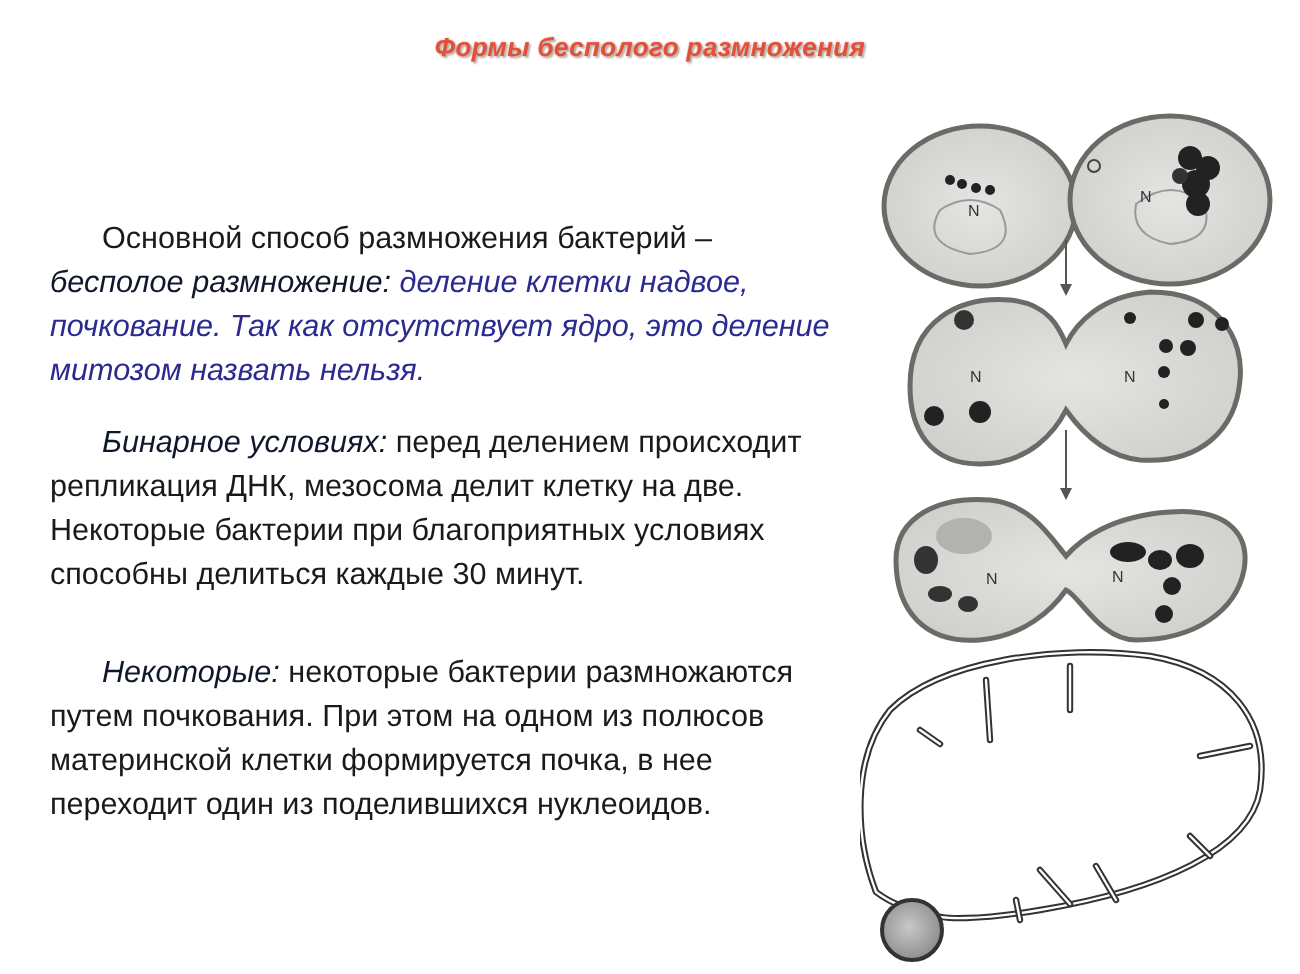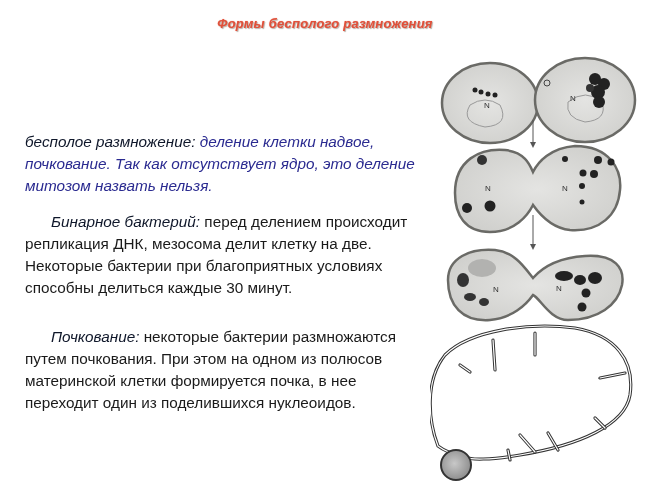--- a/index.html
+++ b/index.html
@@ -25,30 +25,30 @@
     .red { color: #0f172a; font-style: italic; }
     .blue { color: #2a2a90; font-style: italic; }
     .fig { position: absolute; left: 430px; top: 50px; }
   </style>
 </head>
 <body>
 
 <div class="title">Формы бесполого размножения</div>
 
 <div class="text-block p1">
-  <span class="indent"></span><br>
+  <span class="indent"></span><span>Основной способ размножения бактерий –</span><br>
   <span class="red">бесполое размножение:</span><span class="blue"> деление клетки надвое, почкование. Так как отсутствует ядро, это деление митозом назвать нельзя.</span>
 </div>
 
 <div class="text-block p2">
-  <span class="indent"></span><span class="red">Бинарное бактерий:</span><span> перед делением происходит репликация ДНК, мезосома делит клетку на две. Некоторые бактерии при благоприятных условиях способны делиться каждые 30 минут.</span>
+  <span class="indent"></span><span class="red">Бинарное условиях:</span><span> перед делением происходит репликация ДНК, мезосома делит клетку на две. Некоторые бактерии при благоприятных условиях способны делиться каждые 30 минут.</span>
 </div>
 
 <div class="text-block p3">
-  <span class="indent"></span><span class="red">Почкование:</span><span> некоторые бактерии размножаются путем почкования. При этом на одном из полюсов материнской клетки формируется почка, в нее переходит один из поделившихся нуклеоидов.</span>
+  <span class="indent"></span><span class="red">Некоторые:</span><span> некоторые бактерии размножаются путем почкования. При этом на одном из полюсов материнской клетки формируется почка, в нее переходит один из поделившихся нуклеоидов.</span>
 </div>
 
 <svg class="fig" width="220" height="437" viewBox="430 50 220 437">
   <defs>
     <radialGradient id="cellfill" cx="50%" cy="50%" r="60%">
       <stop offset="0%" stop-color="#e4e4e2"></stop>
       <stop offset="100%" stop-color="#cfcfcc"></stop>
     </radialGradient>
     <radialGradient id="budfill" cx="45%" cy="45%" r="60%">
       <stop offset="0%" stop-color="#c8c8c8"></stop>

